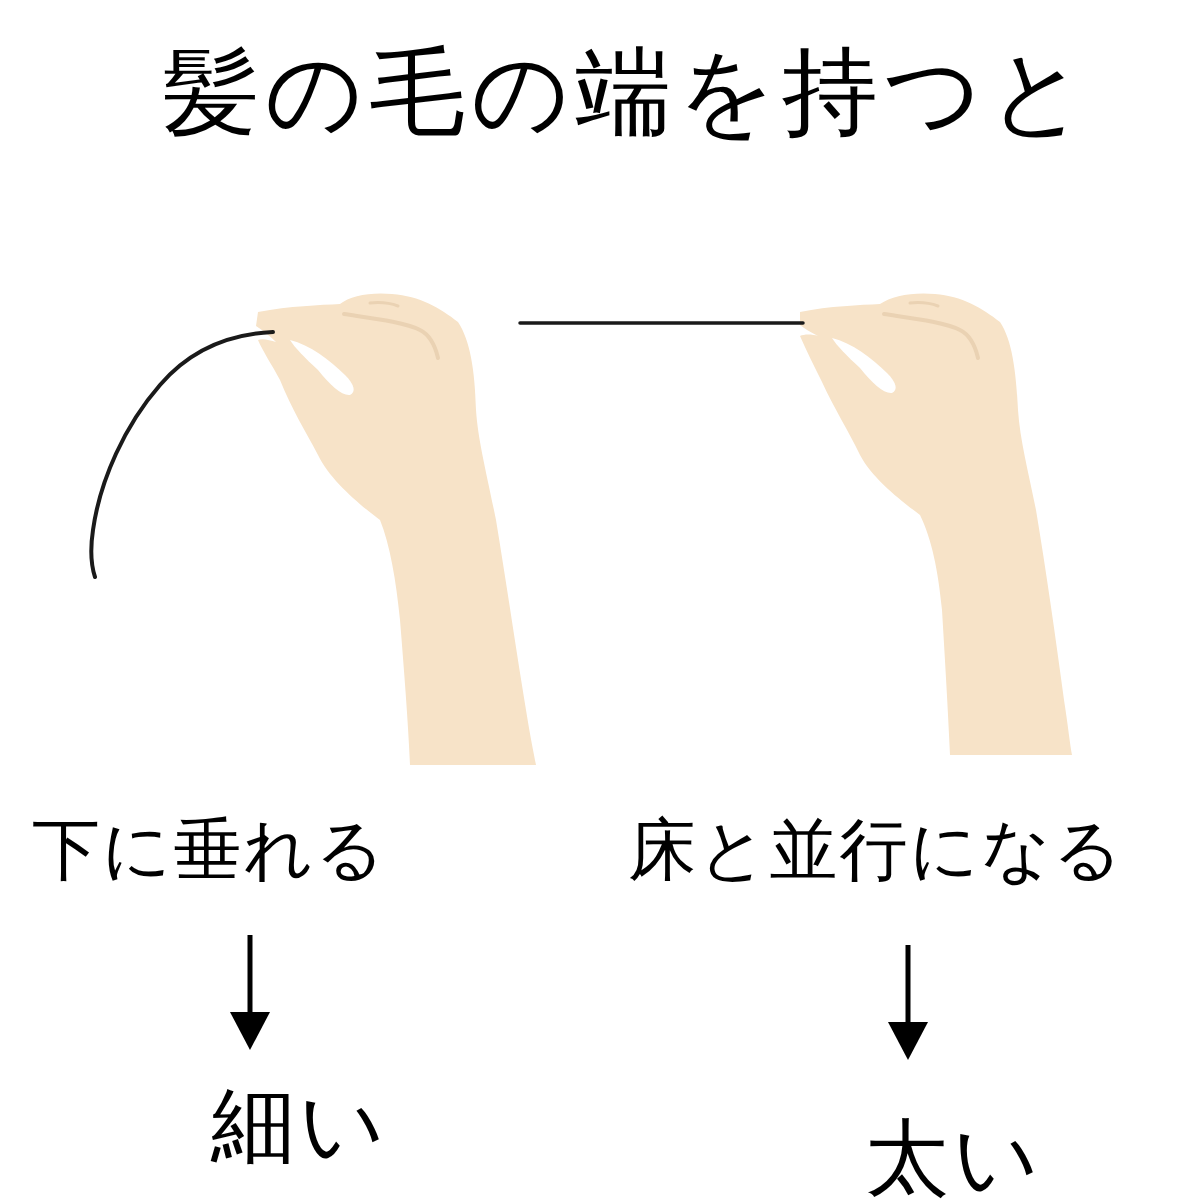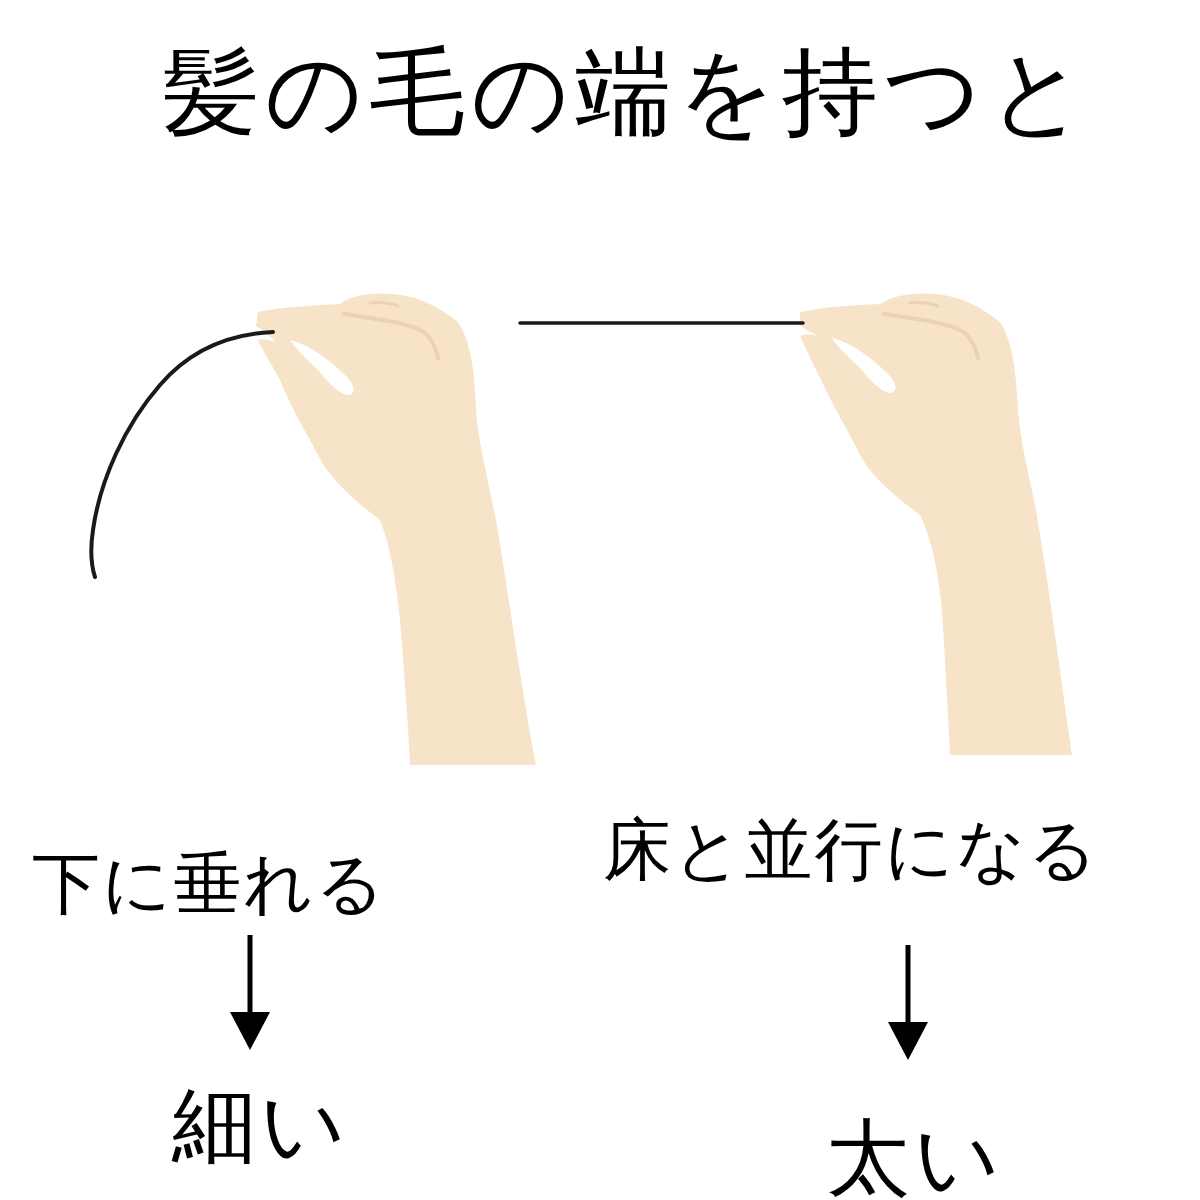--- a/index.html
+++ b/index.html
@@ -2,23 +2,23 @@
 <html><head>
 <meta charset="utf-8">
 <style>
   html, body { margin:0; padding:0; background:#ffffff; }
   body { width:1200px; height:1200px; position:relative; overflow:hidden;
          font-family:"DejaVu Sans","Liberation Sans",sans-serif; color:#000; }
   .title { position:absolute; left:0; top:22px; width:1255px; text-align:center;
            font-size:96px; line-height:140px; letter-spacing:6px; font-weight:500; }
   .illus { position:absolute; left:0; top:0; width:1200px; height:1200px; }
   .label { position:absolute; font-size:68px; line-height:90px; letter-spacing:2px; white-space:nowrap; }
-  .label-left { left:32px; top:839px; }
-  .label-right { left:603px; top:805px; }
-  .result { position:absolute; font-size:84px; line-height:110px; letter-spacing:4px; white-space:nowrap; }
+  .label-left { left:32px; top:805px; }
+  .label-right { left:628px; top:805px; }
+  .result { position:absolute; font-size:84px; line-height:110px; letter-spacing:4px; white-space:nowrap;margin-left:39px; }
   .result-left { left:172px; top:1070px; }
   .result-right { left:826px; top:1103px; }
 </style>
 </head>
 <body>
 
 <div class="title">髪の毛の端を持つと</div>
 
 <svg class="illus" viewBox="0 0 1200 1200">
 

